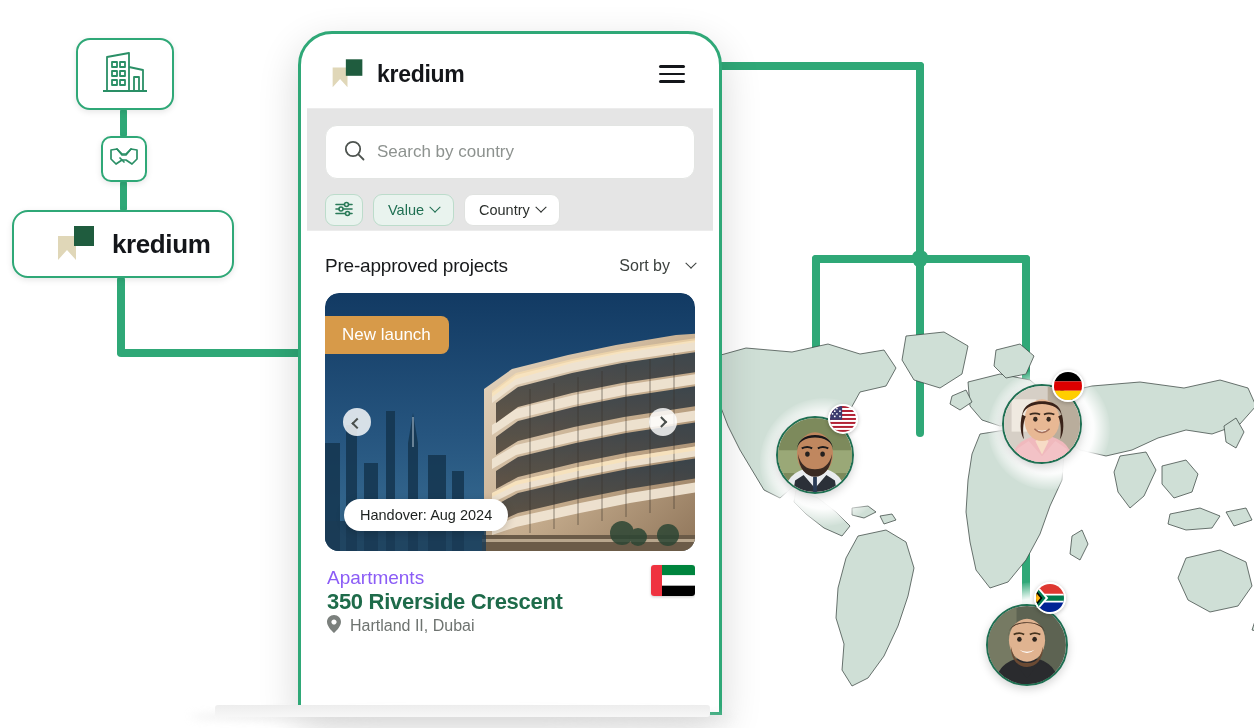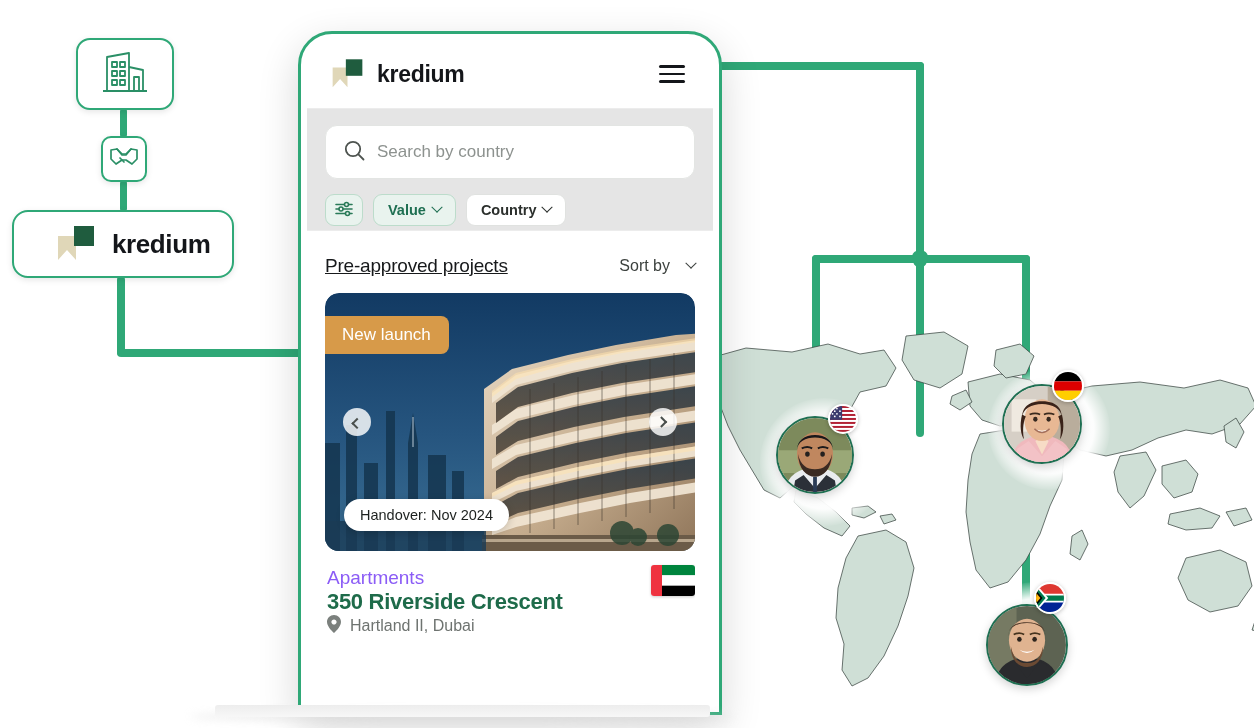--- a/index.html
+++ b/index.html
@@ -75,29 +75,29 @@
   .filters-zone { background: #e5e5e5; padding: 16px 18px 4px 18px; border-bottom: 1px solid #ececec; }
   .search-box {
     height: 54px; background: #fff; border: 1px solid #e3e5e3; border-radius: 12px;
     display: flex; align-items: center; gap: 12px; padding: 0 18px;
   }
   .search-ph { font-size: 17px; color: #8d928f; }
   .chips { display: flex; gap: 10px; margin-top: 15px; align-items: center; }
   .chip {
     height: 32px; border-radius: 9px; background: #fff; border: 1px solid #e0e2e0;
     display: flex; align-items: center; gap: 7px; padding: 0 14px;
-    font-size: 14.5px; color: #2b2f2c; white-space: nowrap; cursor: pointer; font-weight: bold;
+    font-size: 14.5px; color: #2b2f2c; white-space: nowrap; cursor: pointer;
   }
   .chip.accent { background: #e9f3ee; border-color: #bcdccb; color: #1f6f52; }
   .chip.icon-only { width: 38px; padding: 0; justify-content: center; }
   .caret { width: 8px; height: 8px; border-right: 1.7px solid currentColor; border-bottom: 1.7px solid currentColor;
            transform: rotate(45deg) translate(-2px,-2px); }
 
   .section-row { display: flex; align-items: center; justify-content: space-between; padding: 24px 18px 16px 18px; }
-  .section-title { font-size: 19px; color: #17191b; letter-spacing: -0.2px; text-decoration: underline; }
+  .section-title { font-size: 19px; color: #17191b; letter-spacing: -0.2px; }
   .sortby { display: flex; align-items: center; gap: 17px; font-size: 16px; color: #3c413e; cursor: pointer; }
 
   .card { margin: 0 18px; border-radius: 14px; overflow: hidden; background: #fff; }
   .card-media { position: relative; height: 258px; overflow: hidden; border-radius: 14px; }
   .card-media svg { position: absolute; inset: 0; width: 100%; height: 100%; }
   .badge-new {
     position: absolute; left: 0; top: 23px; background: #d79a49; color: #fff;
     font-size: 17px; padding: 9px 18px 9px 17px; border-radius: 0 8px 8px 0;
   }
   .heart { position: absolute; right: 16px; top: 16px; cursor: pointer; }
@@ -493,21 +493,21 @@
             </svg>
           </div>
 
           <div class="nav-arrow left">
             <span class="chev l"></span>
           </div>
           <div class="nav-arrow right">
             <span class="chev r"></span>
           </div>
 
-          <div class="handover">Handover: Nov 2024</div>
+          <div class="handover">Handover: Aug 2024</div>
         </div>
 
         <div class="card-body">
           <div class="ptype">Apartments</div>
           <div class="ptitle">350 Riverside Crescent</div>
           <div class="ploc">
             <span>
               <svg width="14" height="18" viewBox="0 0 14 18" fill="#7b807d" xmlns="http://www.w3.org/2000/svg">
                 <path d="M7,0 C3.1,0 0,3.1 0,7 C0,12 7,18 7,18 C7,18 14,12 14,7 C14,3.1 10.9,0 7,0 Z M7,9.6 C5.6,9.6 4.4,8.4 4.4,7 C4.4,5.6 5.6,4.4 7,4.4 C8.4,4.4 9.6,5.6 9.6,7 C9.6,8.4 8.4,9.6 7,9.6 Z"></path>
               </svg>

